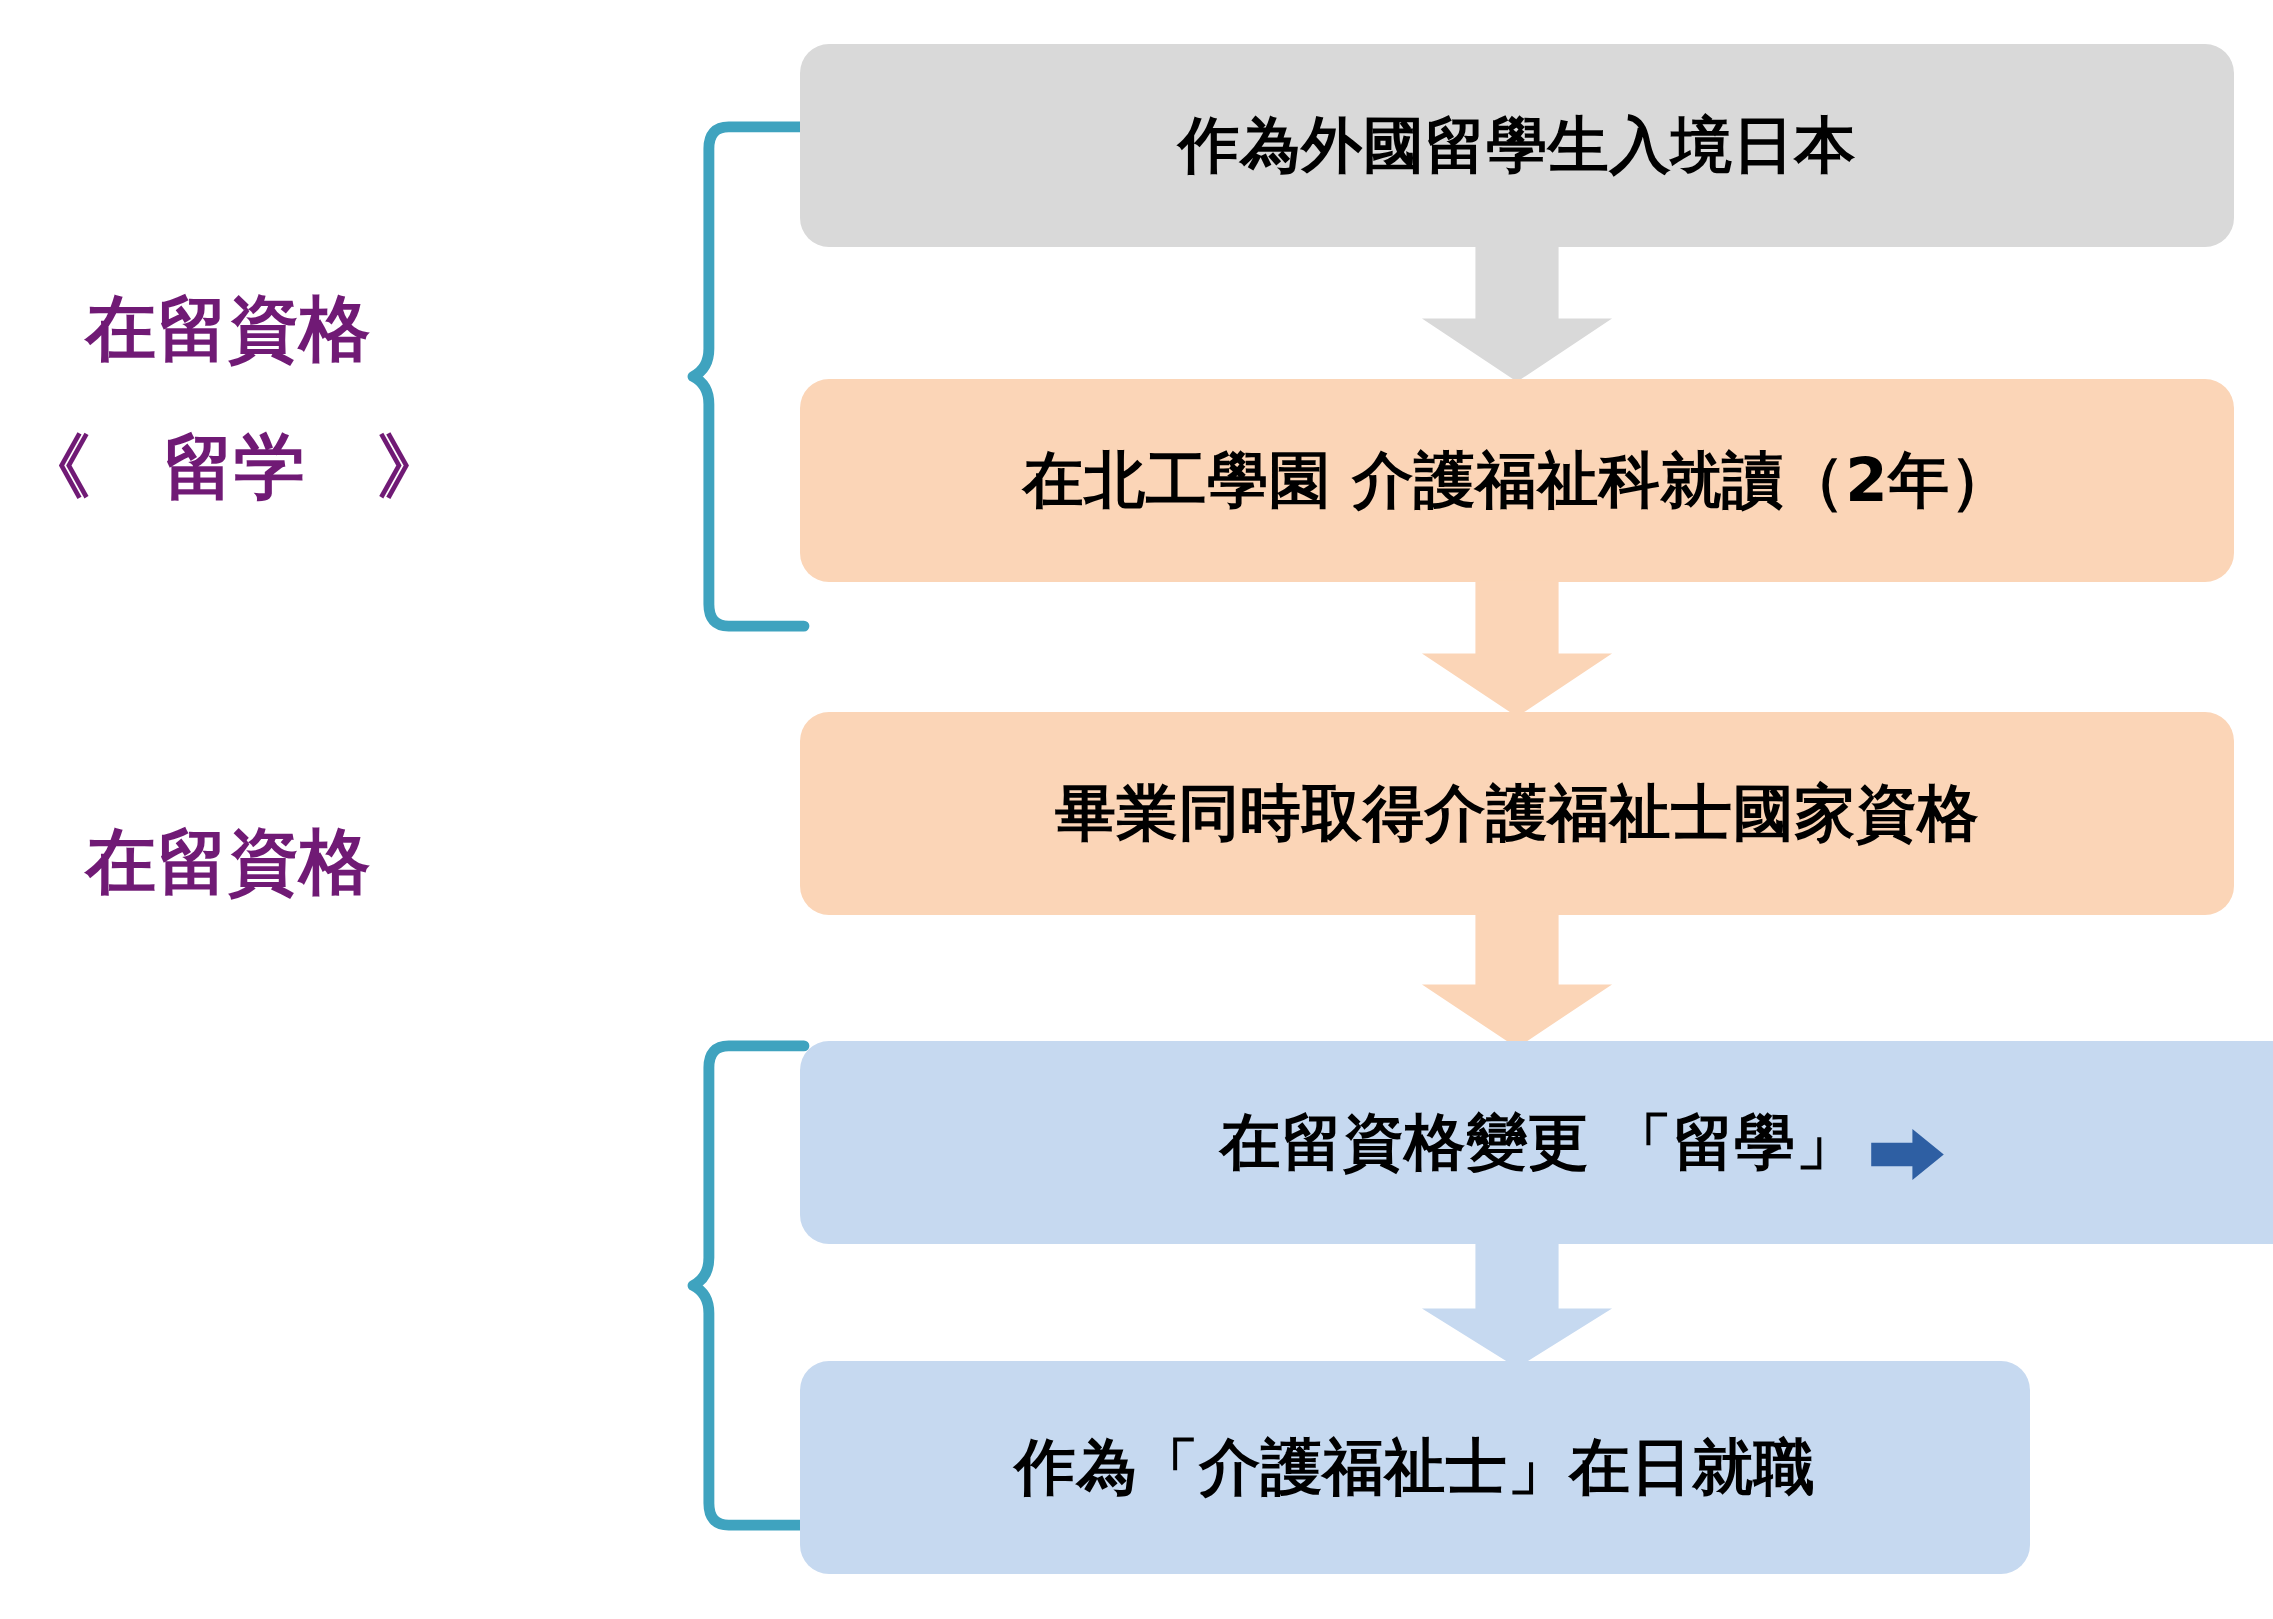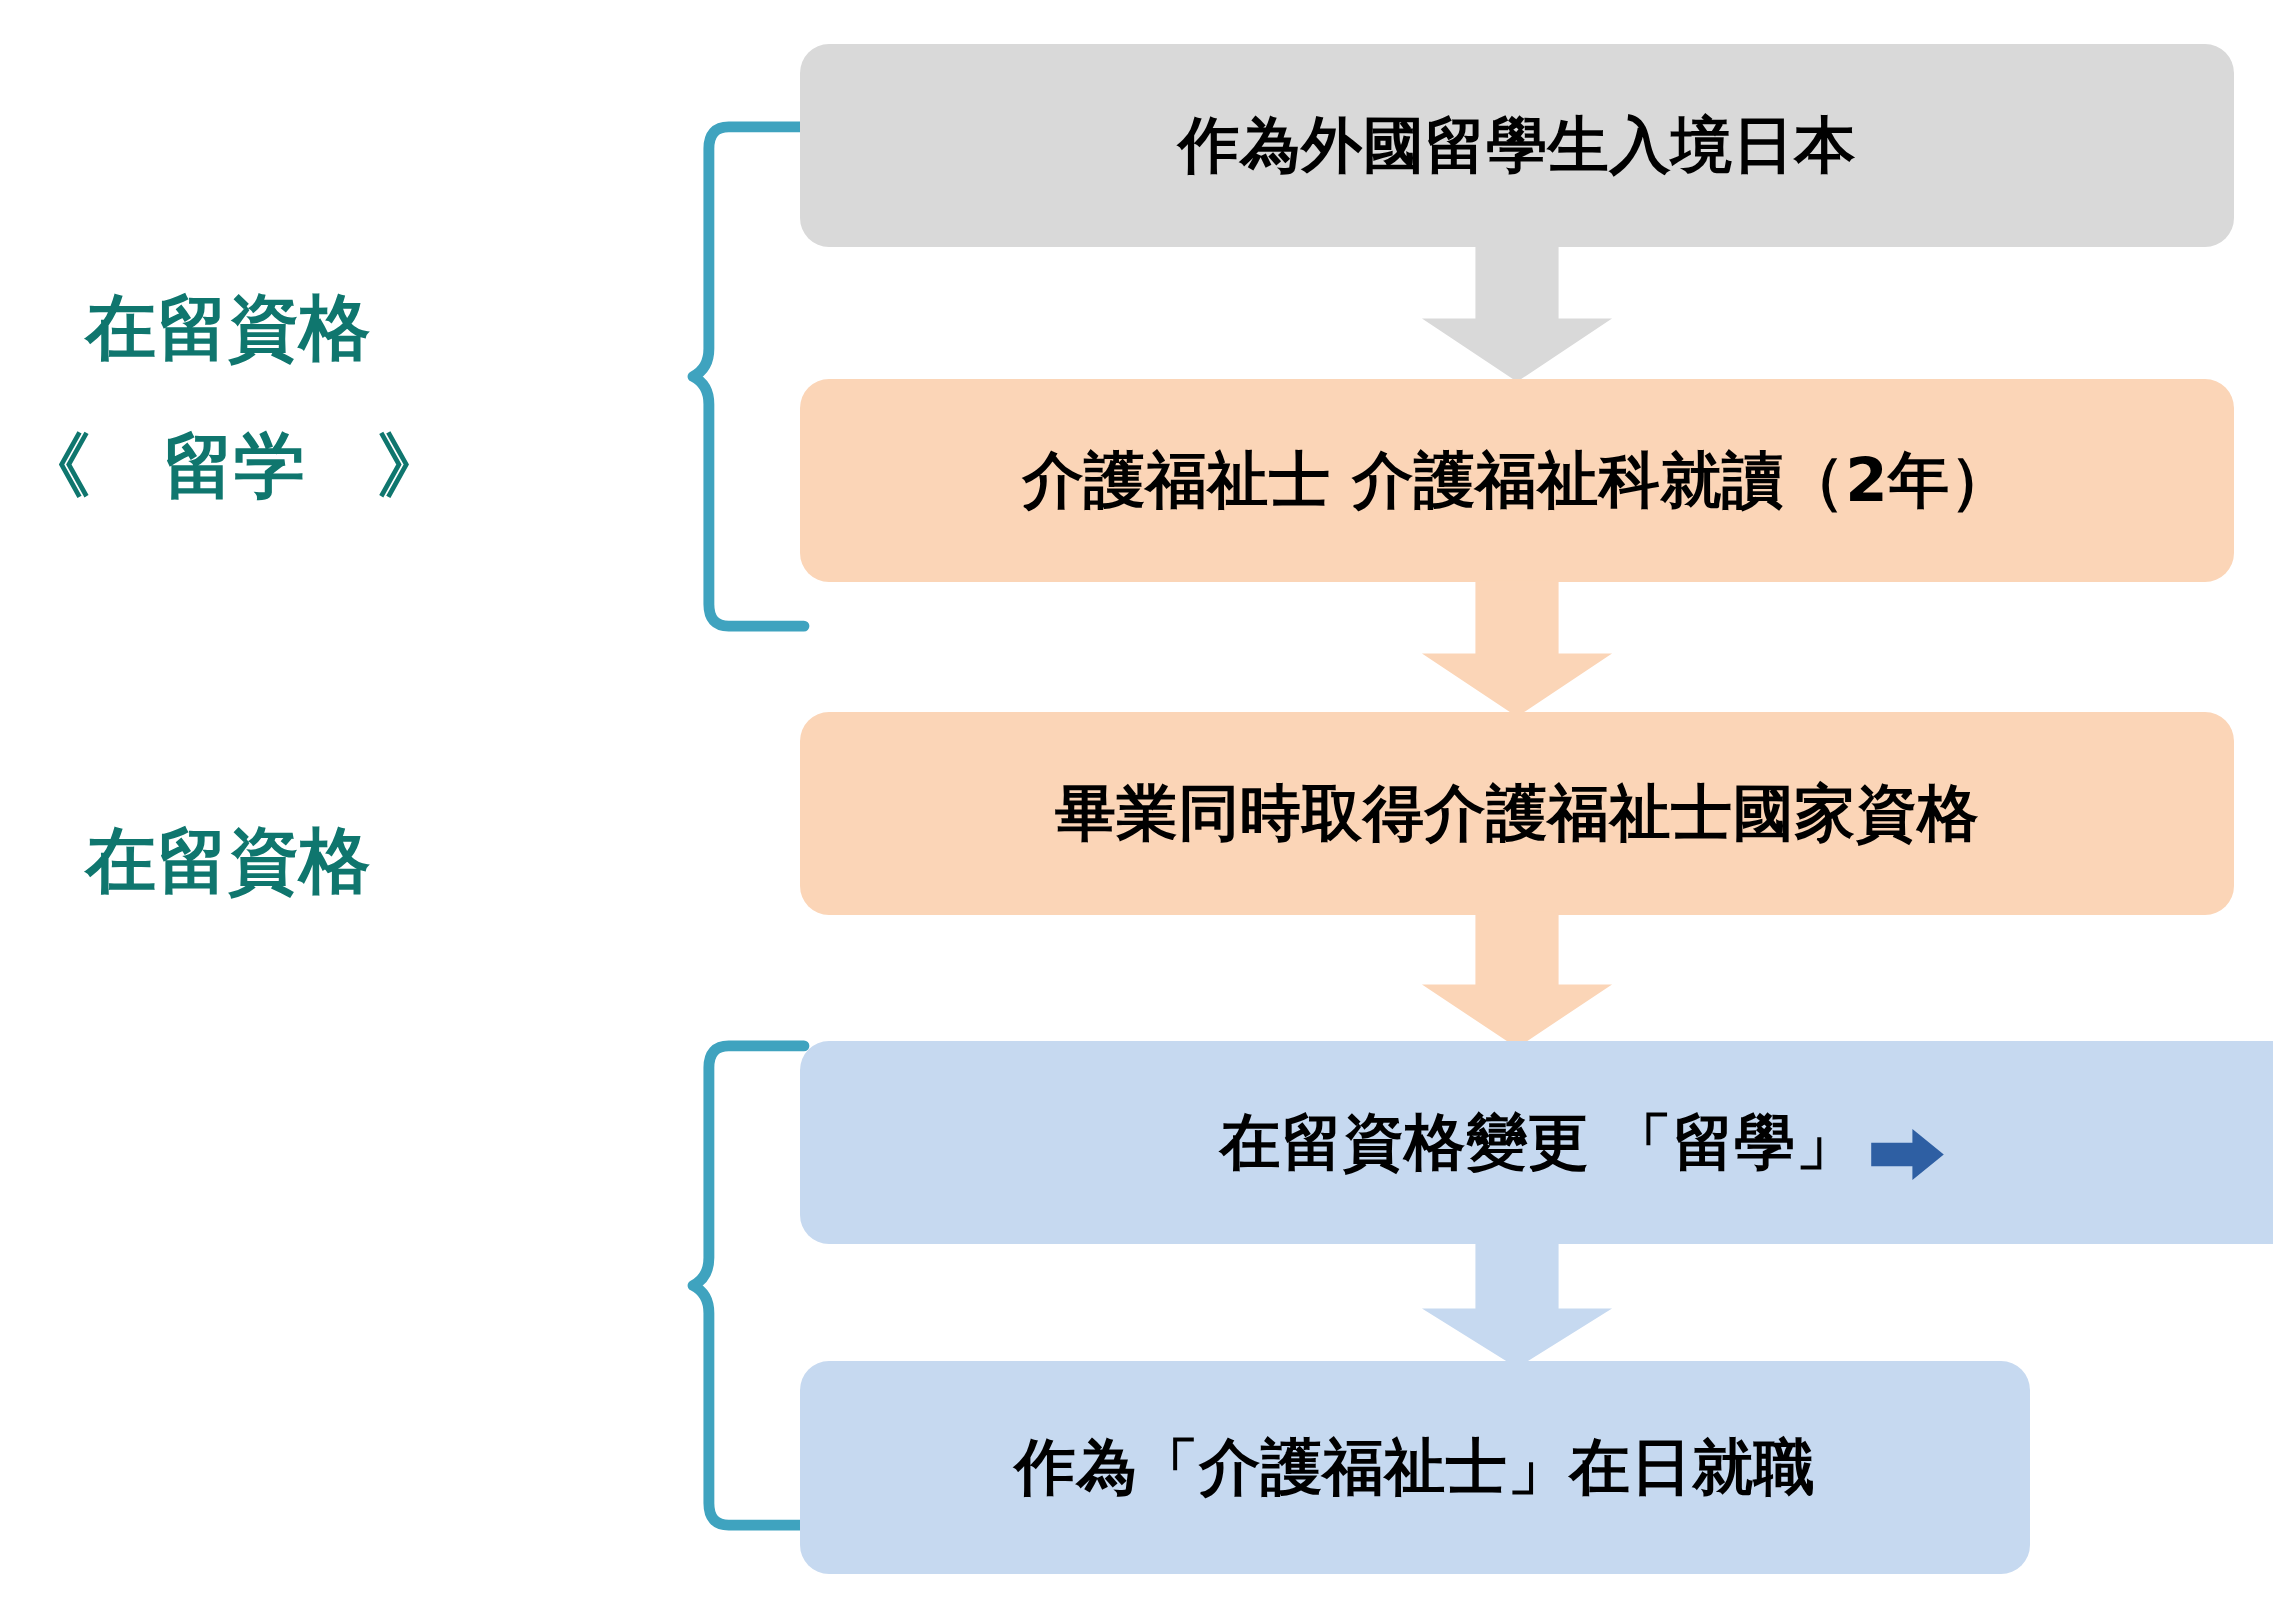--- a/index.html
+++ b/index.html
@@ -13,26 +13,25 @@
     height: 1620px;
     background: #ffffff;
     font-family: "DejaVu Sans", "Liberation Sans", sans-serif;
     overflow: hidden;
   }
 
   
   .group-label {
     position: absolute;
     text-align: center;
-    color: #0f766e;
+    color: #701a75;
     font-weight: 700;
     line-height: 1.18;
     white-space: pre;
     letter-spacing: 0.02em;
-    font-family: Liberation Serif, serif;
   }
   .group-label .gl-line1 { display: block; font-size: 71px; }
   .group-label .gl-line2 { display: block; font-size: 71px; margin-top: 17px; }
 
   #label-ryugaku { left: 20px; top: 249px; width: 416px; }
   #label-kaigo   { left: 20px; top: 782px; width: 416px; }
 
   
   .brace {
     position: absolute;
@@ -127,21 +126,21 @@
 
   <div class="flow-box box-gray" id="box-entry">
     <span>作為外國留學生入境日本</span>
   </div>
 
   <svg class="connector" id="conn-1" width="198" height="139" viewBox="0 0 200 140">
     <polygon points="58,0 142,0 142,74 196,74 100,138 4,74 58,74" fill="#D9D9D9"></polygon>
   </svg>
 
   <div class="flow-box box-orange" id="box-study">
-    <span>介護福祉士 介護福祉科就讀（2年）</span>
+    <span>在北工學園 介護福祉科就讀（2年）</span>
   </div>
 
   <svg class="connector" id="conn-2" width="198" height="139" viewBox="0 0 200 140">
     <polygon points="58,0 142,0 142,74 196,74 100,138 4,74 58,74" fill="#FBD5B7"></polygon>
   </svg>
 
   <div class="flow-box box-orange" id="box-license">
     <span>畢業同時取得介護福祉士國家資格</span>
   </div>
 

